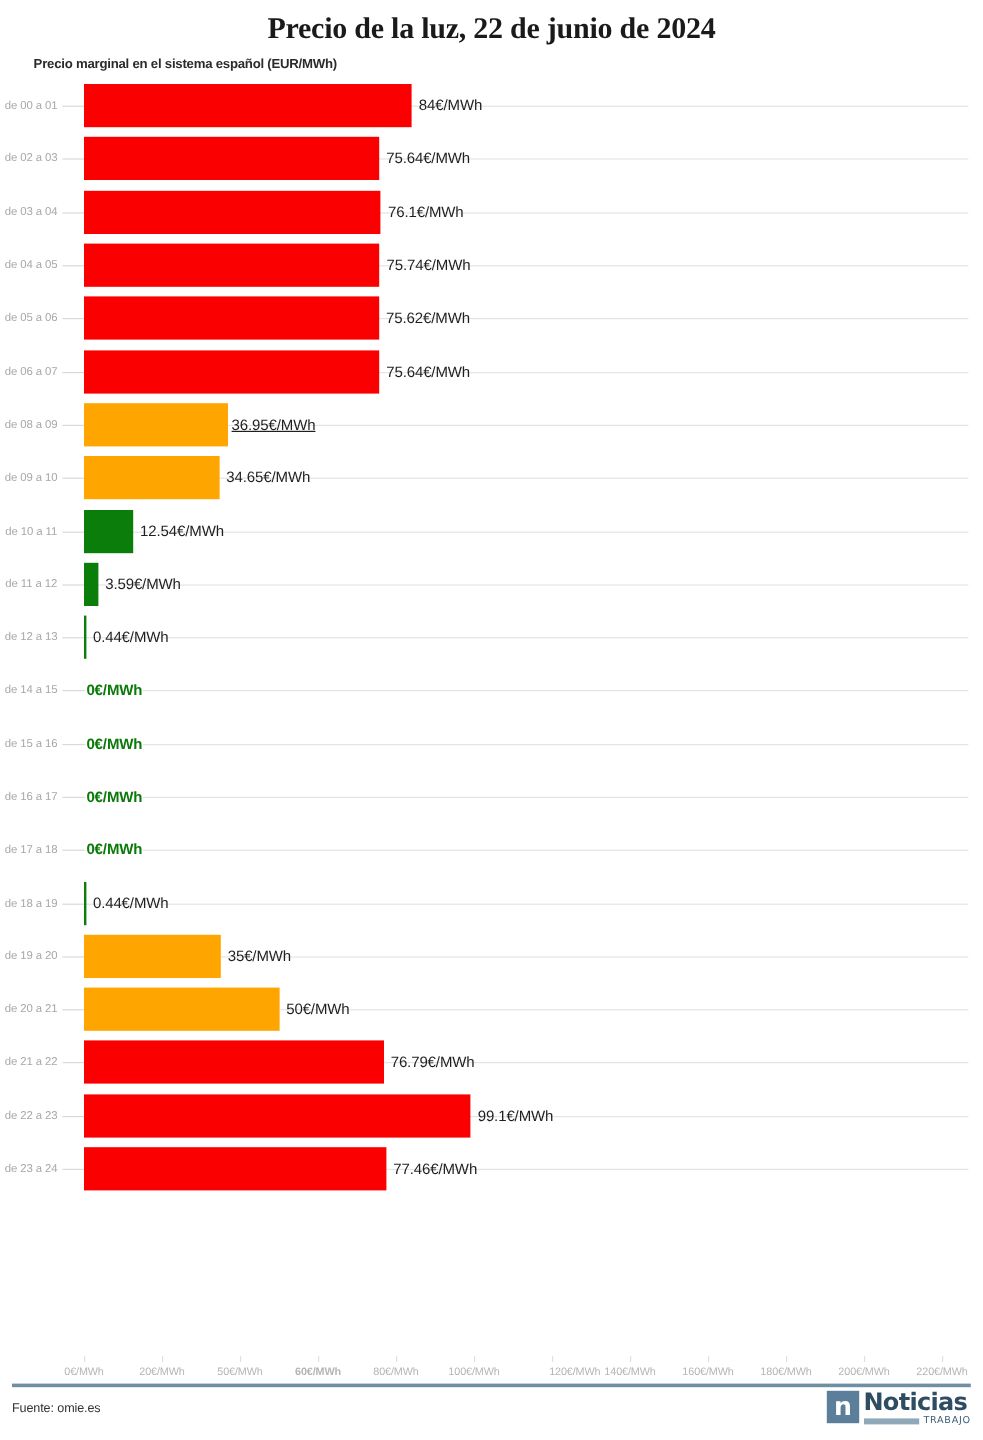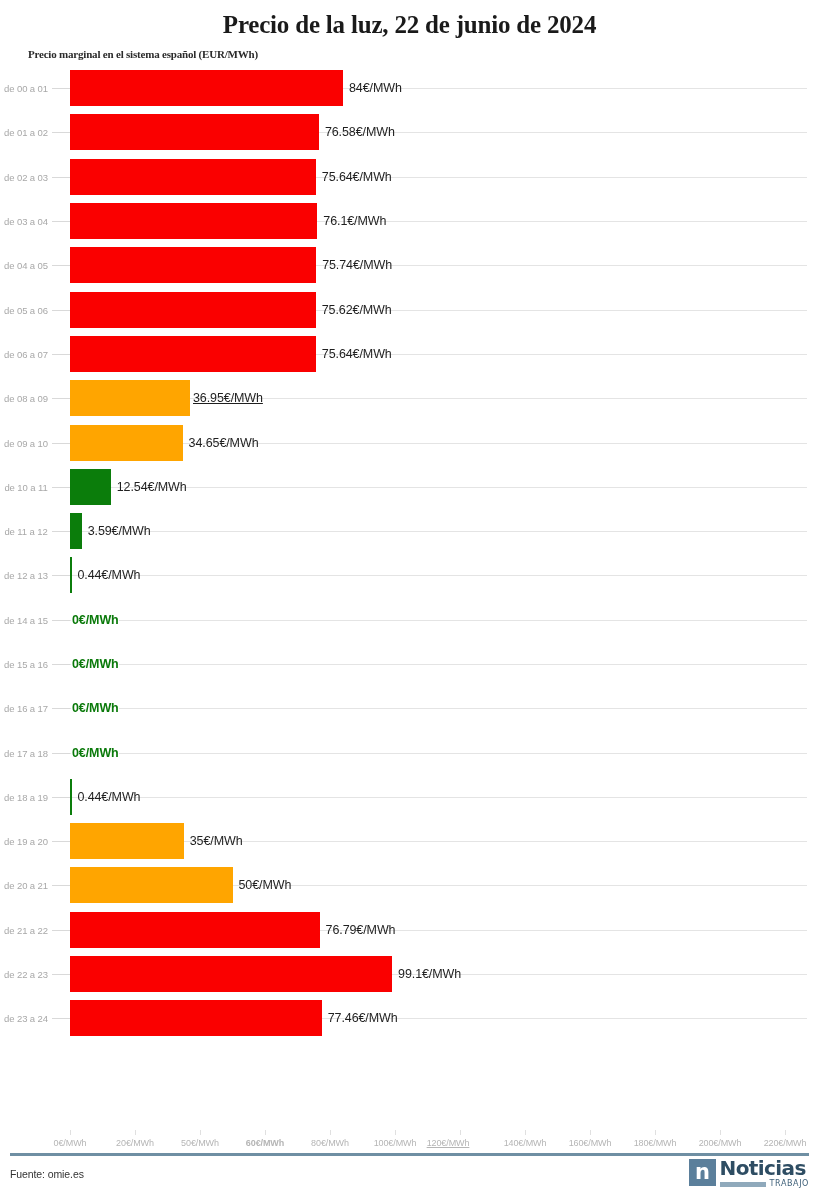--- a/index.html
+++ b/index.html
@@ -33,21 +33,20 @@
   .chart-subtitle {
     font-size: 11px;
     font-weight: bold;
     color: #2b2b2b;
     margin: 0;
     padding-left: 28px;
     padding-top: 6px;
     height: 16px;
     line-height: 16px;
     letter-spacing: -0.2px;
-    font-family: Liberation Serif, serif;
   }
 
   
   .plot-wrap {
     position: relative;
     margin-top: 4px;
     height: 1048px;
   }
 
   .rows {
@@ -232,27 +231,20 @@
 <div class="chart-subtitle">Precio marginal en el sistema español (EUR/MWh)</div>
 
 <div class="plot-wrap">
   <div class="rows" id="rows">
       <div class="row">
         <div class="gridline"></div>
         <div class="tick-stub"></div>
         <div class="cat-label">de 00 a 01</div>
         <div class="bar" style="width: 273px; background: rgb(250, 0, 0);"></div>
         <div class="bar-value" style="left: 349px;">84€/MWh</div>
-      </div>
-      <div class="row">
-        <div class="gridline"></div>
-        <div class="tick-stub"></div>
-        <div class="cat-label">de 01 a 02</div>
-        <div class="bar" style="width: 248.885px; background: rgb(250, 0, 0);"></div>
-        <div class="bar-value" style="left: 324.885px;">76.58€/MWh</div>
       </div>
       <div class="row">
         <div class="gridline"></div>
         <div class="tick-stub"></div>
         <div class="cat-label">de 02 a 03</div>
         <div class="bar" style="width: 245.83px; background: rgb(250, 0, 0);"></div>
         <div class="bar-value" style="left: 321.83px;">75.64€/MWh</div>
       </div>
       <div class="row">
         <div class="gridline"></div>
@@ -391,21 +383,21 @@
       <div class="x-tick" style="left: 135px;">20€/MWh</div>
       <div class="x-tick-mark" style="left: 200px;"></div>
       <div class="x-tick" style="left: 200px;">50€/MWh</div>
       <div class="x-tick-mark" style="left: 265px;"></div>
       <div class="x-tick" style="left: 265px; font-weight: bold;">60€/MWh</div>
       <div class="x-tick-mark" style="left: 330px;"></div>
       <div class="x-tick" style="left: 330px;">80€/MWh</div>
       <div class="x-tick-mark" style="left: 395px;"></div>
       <div class="x-tick" style="left: 395px;">100€/MWh</div>
       <div class="x-tick-mark" style="left: 460px;"></div>
-      <div class="x-tick" style="left: 448px; text-decoration: underline;">120€/MWh</div>
+      <div class="x-tick" style="left: 479px;">120€/MWh</div>
       <div class="x-tick-mark" style="left: 525px;"></div>
       <div class="x-tick" style="left: 525px;">140€/MWh</div>
       <div class="x-tick-mark" style="left: 590px;"></div>
       <div class="x-tick" style="left: 590px;">160€/MWh</div>
       <div class="x-tick-mark" style="left: 655px;"></div>
       <div class="x-tick" style="left: 655px;">180€/MWh</div>
       <div class="x-tick-mark" style="left: 720px;"></div>
       <div class="x-tick" style="left: 720px;">200€/MWh</div>
       <div class="x-tick-mark" style="left: 785px;"></div>
       <div class="x-tick" style="left: 785px;">220€/MWh</div>

